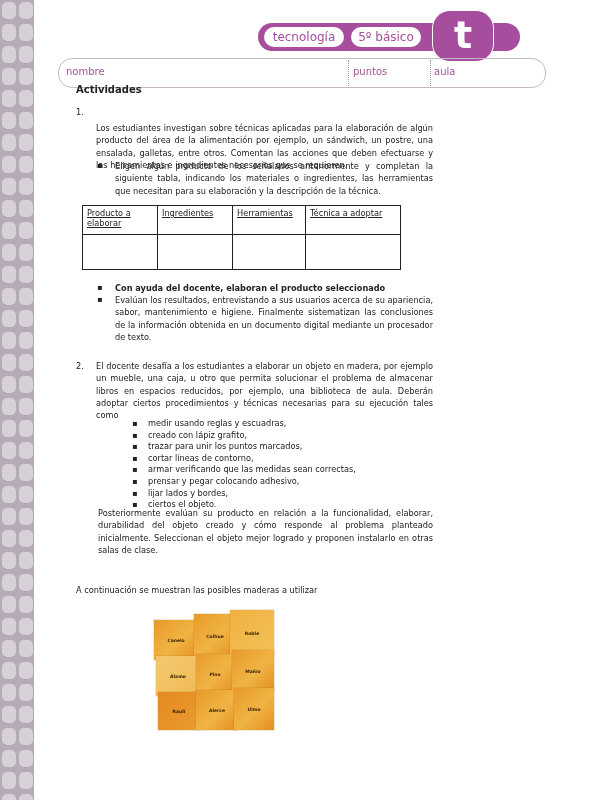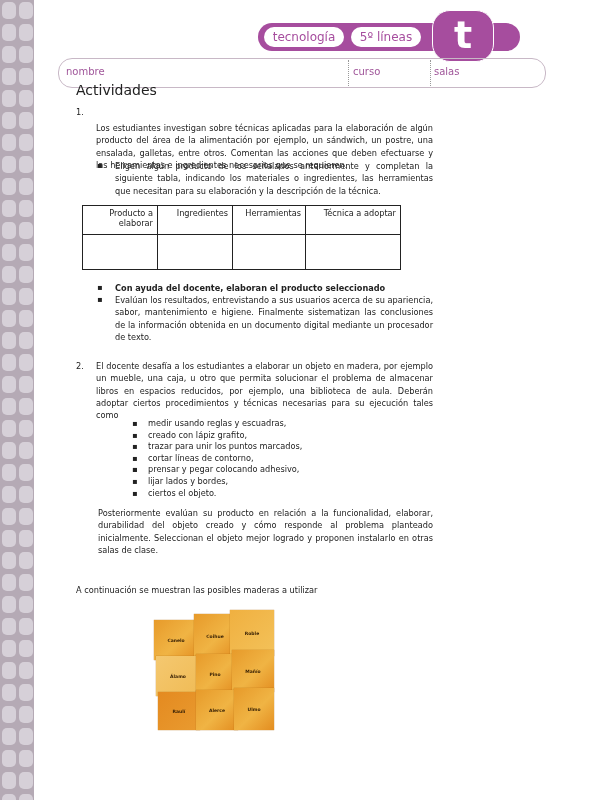--- a/index.html
+++ b/index.html
@@ -14,25 +14,25 @@
           color:#a64d9e; font-size:12px; line-height:20px; text-align:center; }
   .tbadge { position:absolute; left:432px; top:10px; width:60px; height:50px; background:#a64d9e;
             border-radius:18px; border:1.5px solid #fff; color:#fff; font-weight:bold; font-size:38px;
             line-height:48px; text-align:center; font-family:"DejaVu Sans", sans-serif; }
   .field-bar { position:absolute; left:58px; top:58px; width:486px; height:28px; border:1px solid #c8b8c6;
                border-radius:14px; }
   .field-label { position:absolute; top:66px; font-size:10px; color:#a0569a; }
   .field-div { position:absolute; top:60px; height:26px; border-left:1px dotted #999; }
 
   .doc { position:absolute; left:76px; font-size:8.2px; line-height:12.3px; color:#222; text-align:justify; }
-  .h { font-weight:normal; font-size:14px; }
+  .h { font-weight:bold; font-size:10px; }
   .num { position:absolute; left:0; }
   .bul { position:absolute; font-size:8px; }
   table.t { position:absolute; left:82px; top:205px; border-collapse:collapse; font-size:8.2px; }
-  table.t td { border:1px solid #222; text-align:right; vertical-align:top; padding:2px 4px; }
+  table.t td { border:1px solid #222; text-align:left; vertical-align:top; padding:2px 4px;text-decoration:underline; }
   .woods { position:absolute; left:152px; top:610px; width:124px; height:124px; }
   .board { position:absolute; background:linear-gradient(135deg,#e79a2a,#f0b444 55%,#e38d20); box-shadow:0 0 1px #b06a10;
            font-size:4.5px; font-weight:bold; color:#3a2205; display:flex; align-items:center; justify-content:center; }
 </style>
 </head>
 <body>
 
 <div class="sidebar" id="sb">
     <div class="cell" style="left: 2px; top: 2px;"></div>
     <div class="cell" style="left: 19px; top: 2px;"></div>
@@ -106,29 +106,29 @@
     <div class="cell" style="left: 19px; top: 750px;"></div>
     <div class="cell" style="left: 2px; top: 772px;"></div>
     <div class="cell" style="left: 19px; top: 772px;"></div>
     <div class="cell" style="left: 2px; top: 794px;"></div>
     <div class="cell" style="left: 19px; top: 794px;"></div>
   </div>
 <div class="sidebar-edge"></div>
 
 <div class="brand"></div>
 <div class="pill" style="left:264px;width:80px;">tecnología</div>
-<div class="pill" style="left:351px;width:70px;">5º líneas</div>
+<div class="pill" style="left:351px;width:70px;">5º básico</div>
 <div class="tbadge">t</div>
 
 <div class="field-bar"></div>
 <div class="field-label" style="left:66px;">nombre</div>
 <div class="field-div" style="left:348px;"></div>
-<div class="field-label" style="left:353px;">curso</div>
+<div class="field-label" style="left:353px;">puntos</div>
 <div class="field-div" style="left:430px;"></div>
-<div class="field-label" style="left:434px;">salas</div>
+<div class="field-label" style="left:434px;">aula</div>
 
 <div class="doc h" style="top:84px;">Actividades</div>
 
 <div class="doc" style="top:106px; width:357px;">
   <span class="num">1.</span>
   <div style="margin-left:20px;margin-top:16px;">Los estudiantes investigan sobre técnicas aplicadas para la elaboración de algún producto del área de la alimentación por ejemplo, un sándwich, un postre, una ensalada, galletas, entre otros. Comentan las acciones que deben efectuarse y las herramientas e ingredientes necesarios que se requieren.</div>
 </div>
 
 <div class="doc" style="top:160px; left:97px; width:336px;">
   <span class="bul" style="left:0;">▪</span>
@@ -164,21 +164,21 @@
 <div class="doc" style="top:360px; width:357px;">
   <span class="num">2.</span>
   <div style="margin-left:20px;">El docente desafía a los estudiantes a elaborar un objeto en madera, por ejemplo un mueble, una caja, u otro que permita solucionar el problema de almacenar libros en espacios reducidos, por ejemplo, una biblioteca de aula. Deberán adoptar ciertos procedimientos y técnicas necesarias para su ejecución tales como</div>
 </div>
 
 <div class="doc" style="top:418px; left:132px; width:300px; text-align:left; line-height:11.6px;">
   <div style="position:relative;padding-left:16px;"><span class="bul" style="left:0;">▪</span><span>medir usando reglas y escuadras,</span></div>
   <div style="position:relative;padding-left:16px;"><span class="bul" style="left:0;">▪</span><span>creado con lápiz grafito,</span></div>
   <div style="position:relative;padding-left:16px;"><span class="bul" style="left:0;">▪</span><span>trazar para unir los puntos marcados,</span></div>
   <div style="position:relative;padding-left:16px;"><span class="bul" style="left:0;">▪</span><span>cortar líneas de contorno,</span></div>
-  <div style="position:relative;padding-left:16px;"><span class="bul" style="left:0;">▪</span></div>
+  <div style="position:relative;padding-left:16px;"><span class="bul" style="left:0;">▪</span><span>armar verificando que las medidas sean correctas,</span></div>
   <div style="position:relative;padding-left:16px;"><span class="bul" style="left:0;">▪</span><span>prensar y pegar colocando adhesivo,</span></div>
   <div style="position:relative;padding-left:16px;"><span class="bul" style="left:0;">▪</span><span>lijar lados y bordes,</span></div>
   <div style="position:relative;padding-left:16px;"><span class="bul" style="left:0;">▪</span><span>ciertos el objeto.</span></div>
 </div>
 
 <div class="doc" style="top:507px; left:98px; width:335px;">Posteriormente evalúan su producto en relación a la funcionalidad, elaborar, durabilidad del objeto creado y cómo responde al problema planteado inicialmente. Seleccionan el objeto mejor logrado y proponen instalarlo en otras salas de clase.</div>
 
 <div class="doc" style="top:584px; left:76px; width:360px;">A continuación se muestran las posibles maderas a utilizar</div>
 
 <div class="woods">

